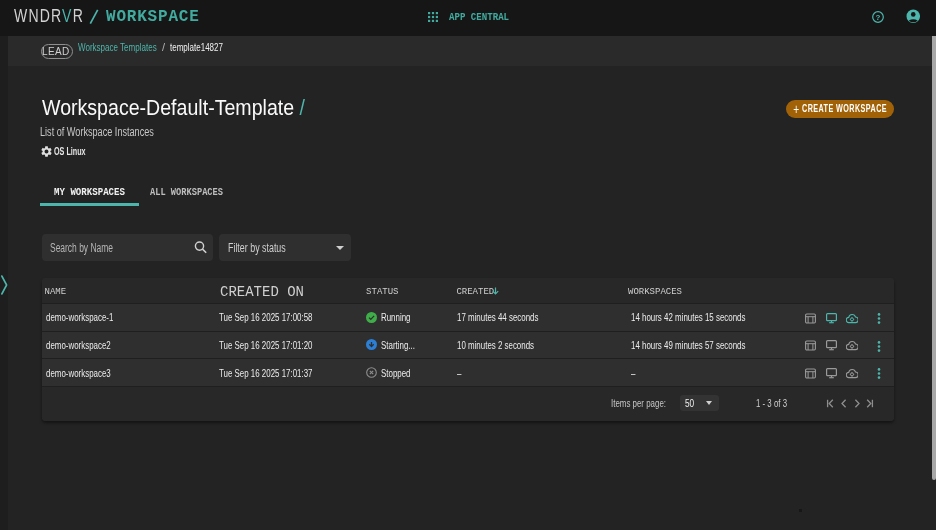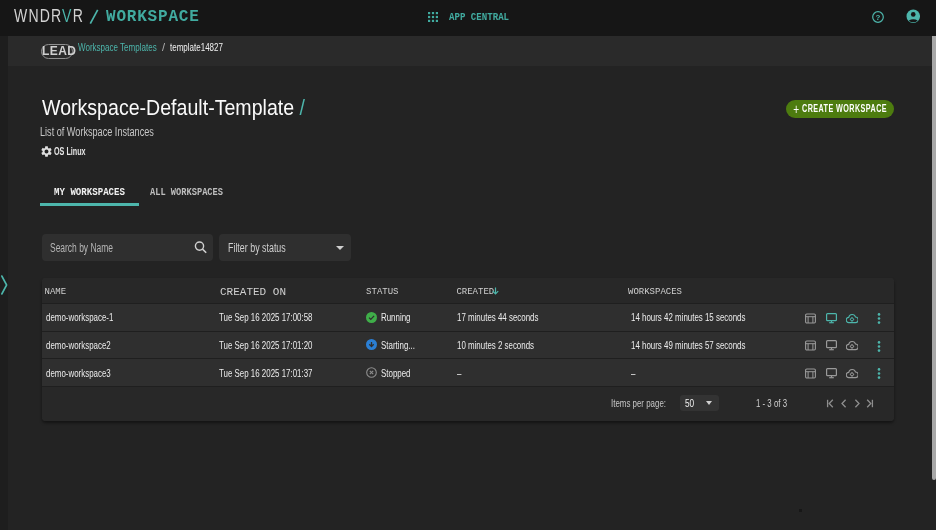--- a/index.html
+++ b/index.html
@@ -39,39 +39,39 @@
 <text x="6" y="8.9" font-size="8" font-weight="bold" fill="#4db6ac" text-anchor="middle" font-family="Liberation Sans">?</text>
 </svg>
 
 <svg class="abs" style="left:905.8px;top:9.3px" width="14.5" height="14.5" viewBox="0 0 15 15">
 <circle cx="7.5" cy="7.5" r="7" fill="#4db6ac"></circle>
 <circle cx="7.5" cy="5.6" r="2.4" fill="#161616"></circle>
 <path d="M2.9 11.8 a6.5 6.5 0 0 0 9.2 0 a7.5 5.2 0 0 0 -9.2 0 Z" fill="#161616"></path>
 </svg>
 
 <div class="abs" style="left:0;top:36px;width:936px;height:30px;background:#2a2a2a"></div>
-<div class="abs" style="left:41px;top:44px;width:32px;height:15px;border:1px solid #8f8f8f;border-radius:8px;color:#d0d0d0;font-size:12px;font-weight:bold;letter-spacing:0.4px;text-align:left;line-height:13.5px">LEAD</div>
+<div class="abs" style="left:41px;top:44px;width:32px;height:15px;border:1px solid #8f8f8f;border-radius:8px;color:#d0d0d0;font-size:10px;font-weight:normal;letter-spacing:0.4px;text-align:left;line-height:13.5px">LEAD</div>
 <div class="abs" style="left:78px;top:41.4px;font-size:11px;line-height:13px;color:#4db6ac;transform:scaleX(0.73);transform-origin:0 50%">Workspace Templates</div>
 <div class="abs" style="left:162px;top:41.4px;font-size:11px;line-height:13px;color:#b0b0b0">/</div>
 <div class="abs" style="left:170.3px;top:41.4px;font-size:11px;line-height:13px;color:#f0f0f0;transform:scaleX(0.728);transform-origin:0 50%">template14827</div>
 
 <div class="abs" style="left:0;top:36px;width:8px;height:494px;background:#1e1e1e"></div>
 <svg class="abs" style="left:0px;top:274px" width="9" height="22" viewBox="0 0 9 22">
 <polyline points="1.8,2 6.6,11 1.8,20" fill="none" stroke="#4db6ac" stroke-width="1.6" stroke-linecap="round" stroke-linejoin="round"></polyline>
 </svg>
 
 <div class="abs" style="left:42px;top:95.4px;font-size:22px;line-height:25px;color:#fafafa;transform:scaleX(0.89);transform-origin:0 50%">Workspace-Default-Template <span style="color:#4db6ac">/</span></div>
 <div class="abs" style="left:40px;top:126.4px;font-size:12px;line-height:13px;color:#c8c8c8;transform:scaleX(0.76);transform-origin:0 50%">List of Workspace Instances</div>
 
 <svg class="abs" style="left:39.5px;top:144.8px" width="13" height="13" viewBox="0 0 24 24">
 <path fill="#e0e0e0" d="M19.14 12.94c.04-.3.06-.61.06-.94 0-.32-.02-.64-.07-.94l2.03-1.58c.18-.14.23-.41.12-.61l-1.92-3.32c-.12-.22-.37-.29-.59-.22l-2.39.96c-.5-.38-1.03-.7-1.62-.94l-.36-2.54c-.04-.24-.24-.41-.48-.41h-3.84c-.24 0-.43.17-.47.41l-.36 2.54c-.59.24-1.13.57-1.62.94l-2.39-.96c-.22-.08-.47 0-.59.22L2.74 8.87c-.12.21-.08.47.12.61l2.03 1.58c-.05.3-.09.63-.09.94s.02.64.07.94l-2.03 1.58c-.18.14-.23.41-.12.61l1.92 3.32c.12.22.37.29.59.22l2.39-.96c.5.38 1.03.7 1.62.94l.36 2.54c.05.24.24.41.48.41h3.84c.24 0 .44-.17.47-.41l.36-2.54c.59-.24 1.13-.56 1.62-.94l2.39.96c.22.08.47 0 .59-.22l1.92-3.32c.12-.22.07-.47-.12-.61l-2.01-1.58zM12 15.6c-1.98 0-3.6-1.62-3.6-3.6s1.62-3.6 3.6-3.6 3.6 1.62 3.6 3.6-1.62 3.6-3.6 3.6z"></path>
 </svg>
 <div class="abs c" style="left:53.8px;top:145.7px;font-size:10px;font-weight:bold;line-height:11px;color:#e5e5e5">OS Linux</div>
 
-<div class="abs" style="left:786px;top:100px;width:108px;height:18px;background:#4d7c0f;border-radius:9px;color:#fff;display:flex;align-items:center;justify-content:center">
+<div class="abs" style="left:786px;top:100px;width:108px;height:18px;background:#a16207;border-radius:9px;color:#fff;display:flex;align-items:center;justify-content:center">
 <span style="display:inline-block;transform:scaleX(0.72);font-size:10px;font-weight:bold;letter-spacing:0.6px;white-space:nowrap"><span style="font-size:14px;font-weight:normal;vertical-align:-2px">+</span> CREATE WORKSPACE</span>
 </div>
 
 <div class="abs" style="left:53.9px;top:186.4px;font-size:10px;font-weight:bold;color:#f0f0f0;line-height:13px;font-family:'Liberation Mono',monospace;transform:scaleX(0.91);transform-origin:0 50%">MY WORKSPACES</div>
 <div class="abs" style="left:150.4px;top:186.4px;font-size:10px;font-weight:bold;color:#bdbdbd;line-height:13px;font-family:'Liberation Mono',monospace;transform:scaleX(0.869);transform-origin:0 50%">ALL WORKSPACES</div>
 <div class="abs" style="left:40px;top:203px;width:98.5px;height:2.5px;background:#4db6ac"></div>
 
 <div class="abs" style="left:42px;top:234px;width:171px;height:26.5px;background:#2f2f2f;border-radius:4px"></div>
 <div class="abs" style="left:50px;top:241.7px;font-size:12px;line-height:13px;color:#b5b5b5;transform:scaleX(0.705);transform-origin:0 50%">Search by Name</div>
 <svg class="abs" style="left:193.5px;top:241px" width="13" height="13" viewBox="0 0 13 13">
@@ -80,21 +80,21 @@
 </svg>
 <div class="abs" style="left:218.5px;top:234px;width:132.5px;height:26.5px;background:#2f2f2f;border-radius:4px"></div>
 <div class="abs" style="left:227.8px;top:241.7px;font-size:12px;line-height:13px;color:#cfcfcf;transform:scaleX(0.74);transform-origin:0 50%">Filter by status</div>
 <div class="abs" style="left:335.8px;top:246.4px;width:0;height:0;border-left:4.3px solid transparent;border-right:4.3px solid transparent;border-top:4.8px solid #cfcfcf"></div>
 
 <div class="abs" style="left:42px;top:278px;width:852px;height:142.5px;background:#2f2f2f;border-radius:4px;box-shadow:0 2px 3px rgba(0,0,0,0.45)"></div>
 <div class="abs" style="left:42px;top:278px;width:852px;height:25px;background:#282828;border-radius:4px 4px 0 0"></div>
 <div class="abs" style="left:42px;top:386.5px;width:852px;height:34px;background:#282828;border-radius:0 0 4px 4px"></div>
 
 <div class="abs" style="left:44.5px;top:286.6px;font-size:9px;color:#d0d0d0;font-family:'Liberation Mono',monospace;line-height:10px">NAME</div>
-<div class="abs" style="left:220px;top:286.6px;font-size:11px;color:#d0d0d0;font-family:'Liberation Mono',monospace;line-height:10px">CREATED ON</div>
+<div class="abs" style="left:220px;top:286.6px;font-size:14px;color:#d0d0d0;font-family:'Liberation Mono',monospace;line-height:10px">CREATED ON</div>
 <div class="abs" style="left:366.1px;top:286.6px;font-size:9px;color:#d0d0d0;font-family:'Liberation Mono',monospace;line-height:10px">STATUS</div>
 <div class="abs" style="left:456.4px;top:286.6px;font-size:9px;color:#d0d0d0;font-family:'Liberation Mono',monospace;line-height:10px">CREATED</div>
 <svg class="abs" style="left:491.5px;top:286.5px" width="7" height="8" viewBox="0 0 7 8">
 <line x1="3.5" y1="0.5" x2="3.5" y2="6.8" stroke="#4db6ac" stroke-width="1.2"></line>
 <polyline points="0.8,4.2 3.5,7 6.2,4.2" fill="none" stroke="#4db6ac" stroke-width="1.2"></polyline>
 </svg>
 <div class="abs" style="left:628px;top:286.6px;font-size:9px;color:#d0d0d0;font-family:'Liberation Mono',monospace;line-height:10px">WORKSPACES</div>
 
 <div class="abs" style="left:42px;top:303px;width:852px;height:1px;background:#1f1f1f"></div>
 <div class="abs" style="left:42px;top:330.7px;width:852px;height:1px;background:#1f1f1f"></div>

